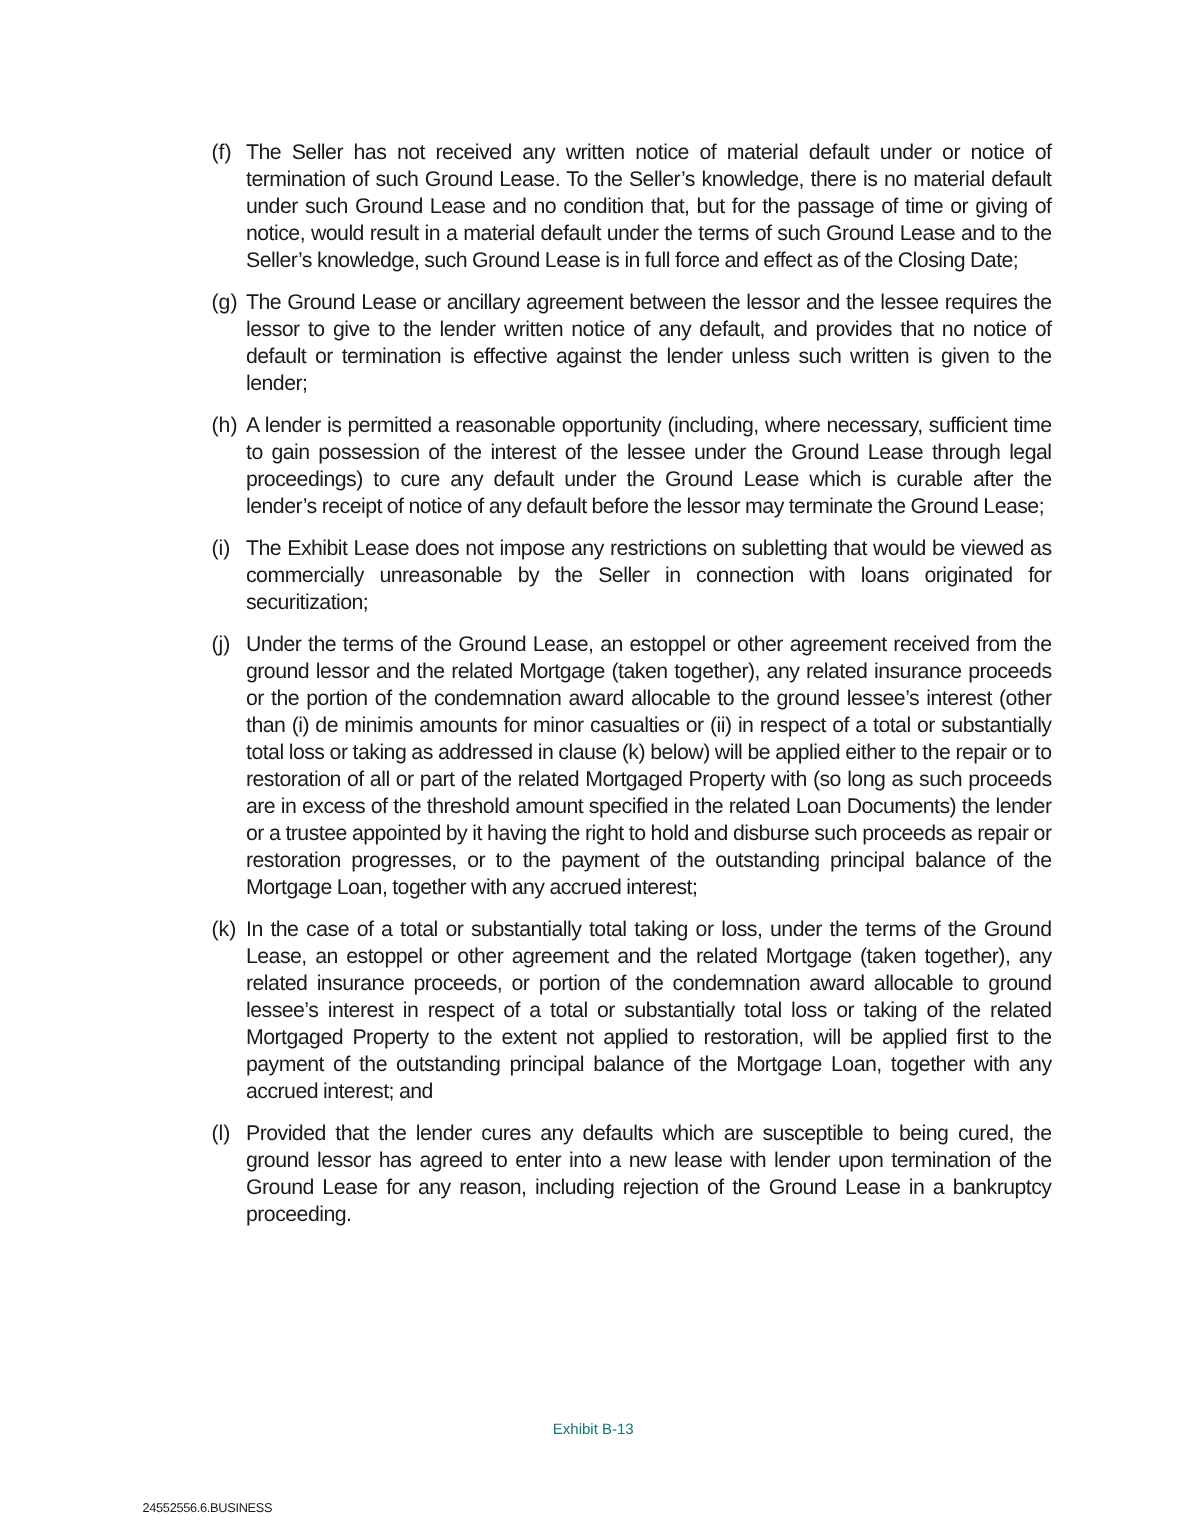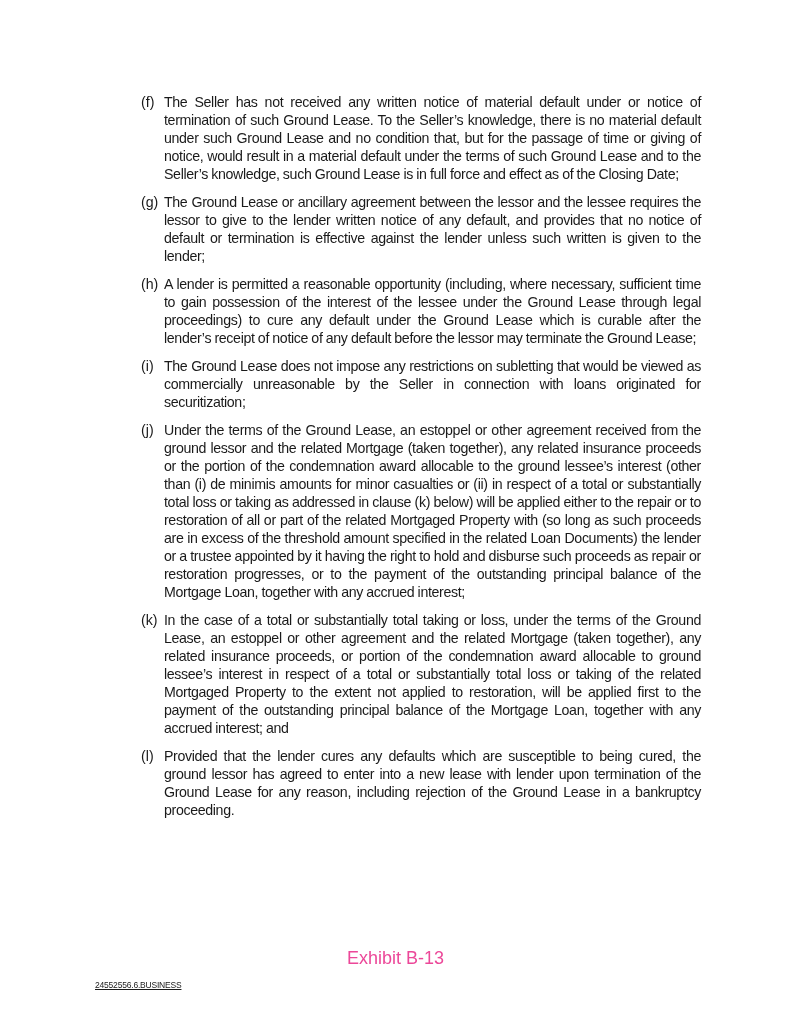--- a/index.html
+++ b/index.html
@@ -15,27 +15,26 @@
       letter-spacing: -0.35px; word-spacing: -0.3px;
       margin-bottom: 10px;
     }
     .clause .label {
       position: absolute; left: 0; top: 0; letter-spacing: 0;
     }
     .clause .text { display: block; }
     .footer-center {
       position: absolute; left: 0; width: 791px; top: 948px;
       text-align: center; font-family: "Liberation Sans", sans-serif;
-      font-size: 18px; color: #ec4899;
+      font-size: 10px; color: #0f766e;
     }
     .footer-left {
-      position: absolute; left: 95px; top: 980px;
+      position: absolute; left: 95px; top: 1000px;
       font-family: "Liberation Sans", sans-serif; font-size: 8.5px; color: #1a1a1a;
       letter-spacing: -0.2px;
-      text-decoration: underline;
     }
   </style>
 </head>
 <body>
 
 <div class="page">
   <div class="clauses">
     <div class="clause">
       <span class="label">(f)</span>
       <span class="text">The Seller has not received any written notice of material default under or notice of termination of such Ground Lease.  To the Seller’s knowledge, there is no material default under such Ground Lease and no condition that, but for the passage of time or giving of notice, would result in a material default under the terms of such Ground Lease and to the Seller’s knowledge, such Ground Lease is in full force and effect as of the Closing Date;</span>
@@ -43,21 +42,21 @@
     <div class="clause">
       <span class="label">(g)</span>
       <span class="text">The Ground Lease or ancillary agreement between the lessor and the lessee requires the lessor to give to the lender written notice of any default, and provides that no notice of default or termination is effective against the lender unless such written is given to the lender;</span>
     </div>
     <div class="clause">
       <span class="label">(h)</span>
       <span class="text">A lender is permitted a reasonable opportunity (including, where necessary, sufficient time to gain possession of the interest of the lessee under the Ground Lease through legal proceedings) to cure any default under the Ground Lease which is curable after the lender’s receipt of notice of any default before the lessor may terminate the Ground Lease;</span>
     </div>
     <div class="clause">
       <span class="label">(i)</span>
-      <span class="text">The Ground Lease does not impose any restrictions on subletting that would be viewed as commercially unreasonable by the Seller in connection with loans originated for securitization;</span>
+      <span class="text">The Exhibit Lease does not impose any restrictions on subletting that would be viewed as commercially unreasonable by the Seller in connection with loans originated for securitization;</span>
     </div>
     <div class="clause">
       <span class="label">(j)</span>
       <span class="text">Under the terms of the Ground Lease, an estoppel or other agreement received from the ground lessor and the related Mortgage (taken together), any related insurance proceeds or the portion of the condemnation award allocable to the ground lessee’s interest (other than (i) de minimis amounts for minor casualties or (ii) in respect of a total or substantially total loss or taking as addressed in clause (k) below) will be applied either to the repair or to restoration of all or part of the related Mortgaged Property with (so long as such proceeds are in excess of the threshold amount specified in the related Loan Documents) the lender or a trustee appointed by it having the right to hold and disburse such proceeds as repair or restoration progresses, or to the payment of the outstanding principal balance of the Mortgage Loan, together with any accrued interest;</span>
     </div>
     <div class="clause">
       <span class="label">(k)</span>
       <span class="text">In the case of a total or substantially total taking or loss, under the terms of the Ground Lease, an estoppel or other agreement and the related Mortgage (taken together), any related insurance proceeds, or portion of the condemnation award allocable to ground lessee’s interest in respect of a total or substantially total loss or taking of the related Mortgaged Property to the extent not applied to restoration, will be applied first to the payment of the outstanding principal balance of the Mortgage Loan, together with any accrued interest; and</span>
     </div>
     <div class="clause">

